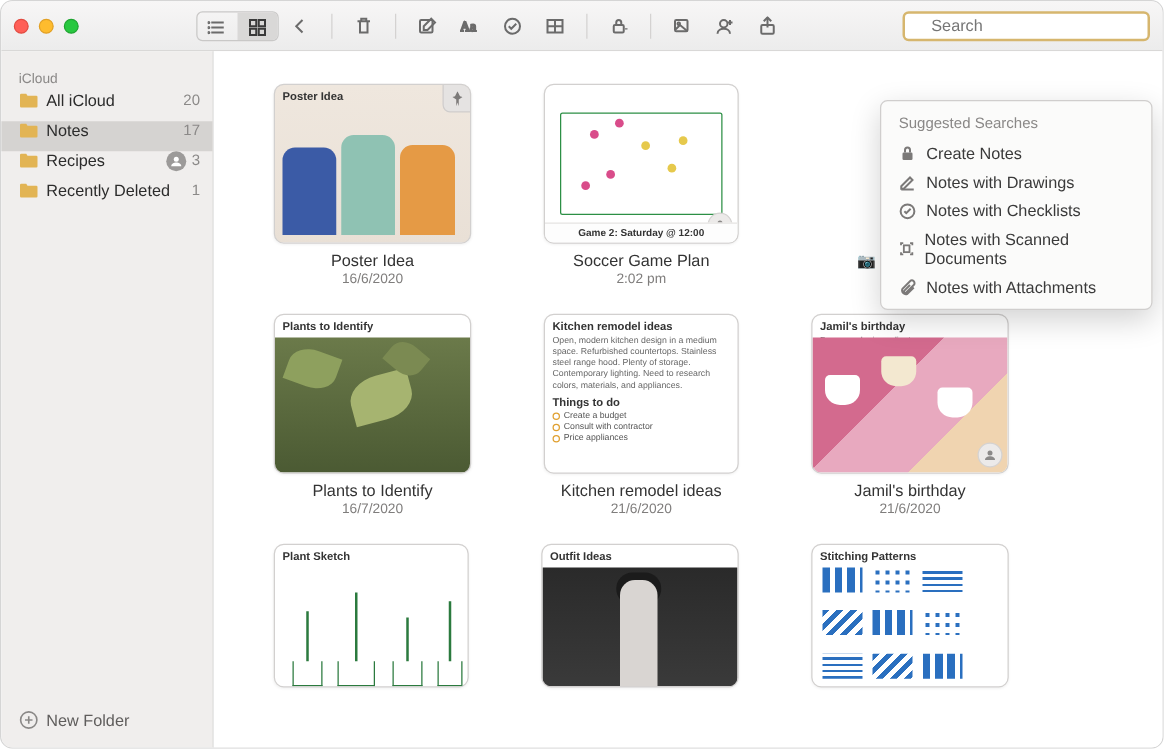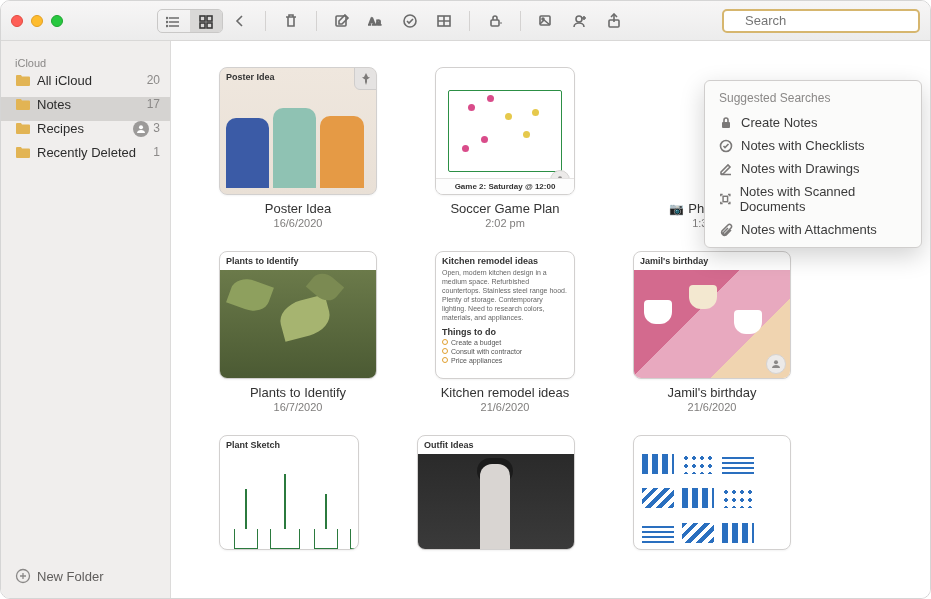--- a/index.html
+++ b/index.html
@@ -37,21 +37,21 @@
   .side-item .cnt { font-size:12px; color:#8b8988; }
   .side-item .shared { width:16px; height:16px; border-radius:50%; background:#9c9a99; margin-right:4px; display:flex; align-items:center; justify-content:center; }
   .side-item .shared svg { width:10px; height:10px; fill:#fff; }
   .side-item.selected { background:#d5d3d1; }
   .sidebar-bottom { margin-top:auto; display:flex; align-items:center; padding:6px 10px 14px 14px; color:#5f5d5c; font-size:13px; }
   .sidebar-bottom svg { width:16px; height:16px; margin-right:6px; }
 
   
   .main { flex:1; overflow:hidden; padding: 26px 48px 0; display:flex; flex-wrap:wrap; align-content:flex-start; gap: 22px 58px; position:relative; background:#fff; }
   .note-card { width: 158px; display:flex; flex-direction:column; align-items:center; }
-  .note-card.wider { width: 140px; }
+  .note-card.wider { width: 156px; }
   .thumb { width:100%; height:128px; border:1px solid #d2d0cf; border-radius:8px; background:#fff; overflow:hidden; position:relative; box-shadow: 0 1px 2px rgba(0,0,0,.05); }
   .thumb .thead { font-size:9px; font-weight:600; padding:4px 6px 2px; color:#333; }
   .thumb .tsub { font-size:7px; color:#666; padding:0 6px; line-height:1.3; }
   .thumb .foot { position:absolute; bottom:0; left:0; right:0; font-size:8px; font-weight:600; text-align:center; padding:3px 0; border-top:1px solid #e5e3e2; background:#fdfdfd; }
   .note-title { font-size:13px; color:#333; margin-top:6px; text-align:center; }
   .note-sub { font-size:11px; color:#7f7d7c; margin-top:1px; display:flex; align-items:center; gap:4px; }
   .pin { position:absolute; top:-1px; right:-1px; width:23px; height:23px; background:#e5e3e2; border:1px solid #cfcdcc; border-bottom-left-radius:6px; border-top-right-radius:8px; display:flex; align-items:center; justify-content:center; }
   .pin svg { width:12px; height:12px; fill:#7c7a79; }
   .shared-badge { position:absolute; bottom:4px; right:4px; width:20px; height:20px; border-radius:50%; background:#eceae9; border:1px solid #d4d2d1; display:flex; align-items:center; justify-content:center; }
   .shared-badge svg { width:10px; height:10px; fill:#8b8988; }
@@ -394,20 +394,21 @@
           <div class="thead">Outfit Ideas</div>
           <div class="art-outfit">
               <div class="fhair"></div>
               <div class="figure"></div>
             </div>
         </div>
       </div>
 
       <div class="note-card cut">
         <div class="thumb">
+          <div class="thead">Stitching Patterns</div>
           <div class="art-stitch">
             <div class="sw dash"></div>
               <div class="sw dots"></div>
               <div class="sw lines"></div>
             <div class="sw wave"></div>
               <div class="sw dash"></div>
               <div class="sw dots"></div>
             <div class="sw lines"></div>
               <div class="sw wave"></div>
               <div class="sw dash"></div>
@@ -421,31 +422,31 @@
       <div class="sugg-head">Suggested Searches</div>
       <div class="sugg-item">
         <svg viewBox="0 0 14 14" class="filled">
             <rect x="3" y="6" width="8" height="6" rx="1"></rect>
             <path d="M5 6V4a2 2 0 014 0v2" fill="none" stroke="#7b7978" stroke-width="1.6"></path>
           </svg>
         <span>Create Notes</span>
       </div>
       <div class="sugg-item">
         <svg viewBox="0 0 14 14">
+            <path d="M2 10l7-7 2 2-7 7H2z"></path>
+            <line x1="2" y1="12.5" x2="12" y2="12.5"></line>
+          </svg>
+        <span>Notes with Drawings</span>
+      </div>
+      <div class="sugg-item">
+        <svg viewBox="0 0 14 14">
             <circle cx="7" cy="7" r="5.5"></circle>
             <polyline points="4.5,7 6,8.5 9.5,5"></polyline>
           </svg>
         <span>Notes with Checklists</span>
-      </div>
-      <div class="sugg-item">
-        <svg viewBox="0 0 14 14">
-            <path d="M2 10l7-7 2 2-7 7H2z"></path>
-            <line x1="2" y1="12.5" x2="12" y2="12.5"></line>
-          </svg>
-        <span>Notes with Drawings</span>
       </div>
       <div class="sugg-item">
         <svg viewBox="0 0 14 14">
             <path d="M2 4V2h2M12 4V2h-2M2 10v2h2M12 10v2h-2"></path>
             <rect x="4.5" y="4" width="5" height="6"></rect>
           </svg>
         <span>Notes with Scanned Documents</span>
       </div>
       <div class="sugg-item">
         <svg viewBox="0 0 14 14">

